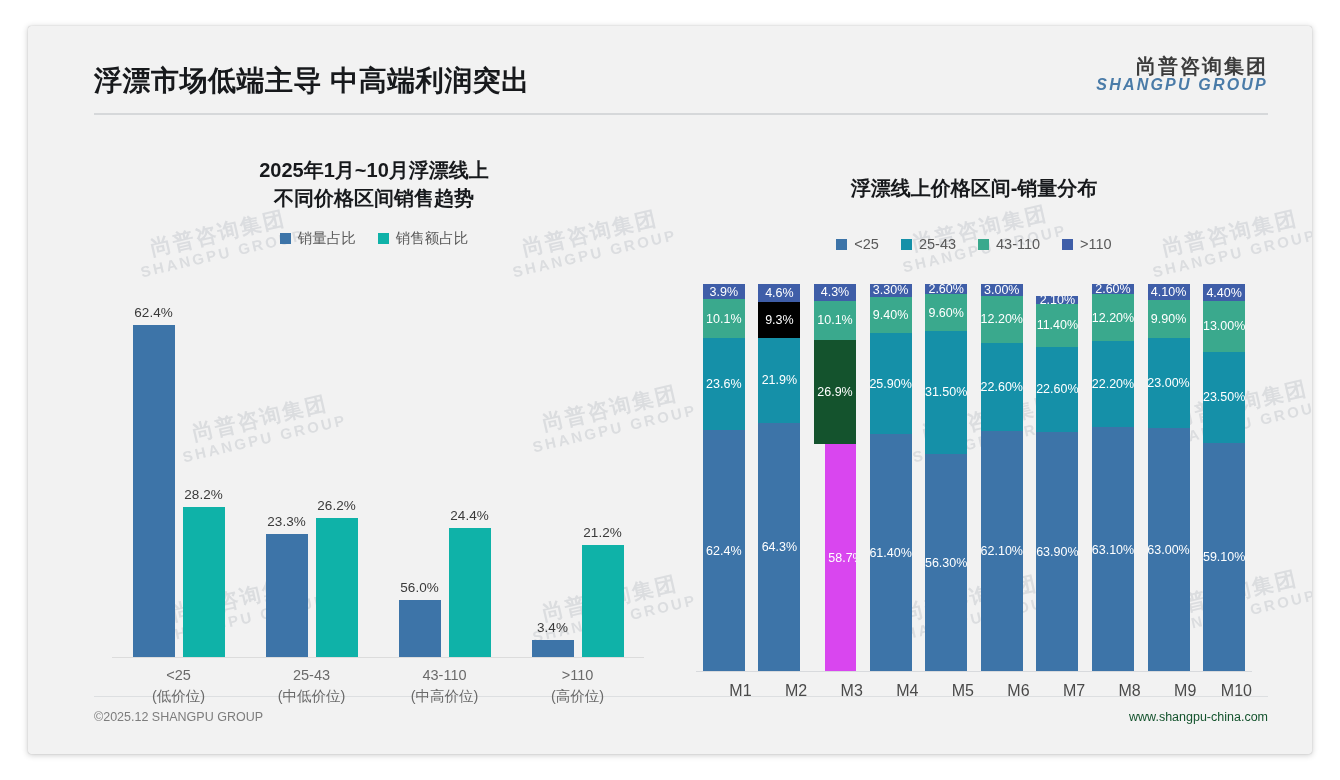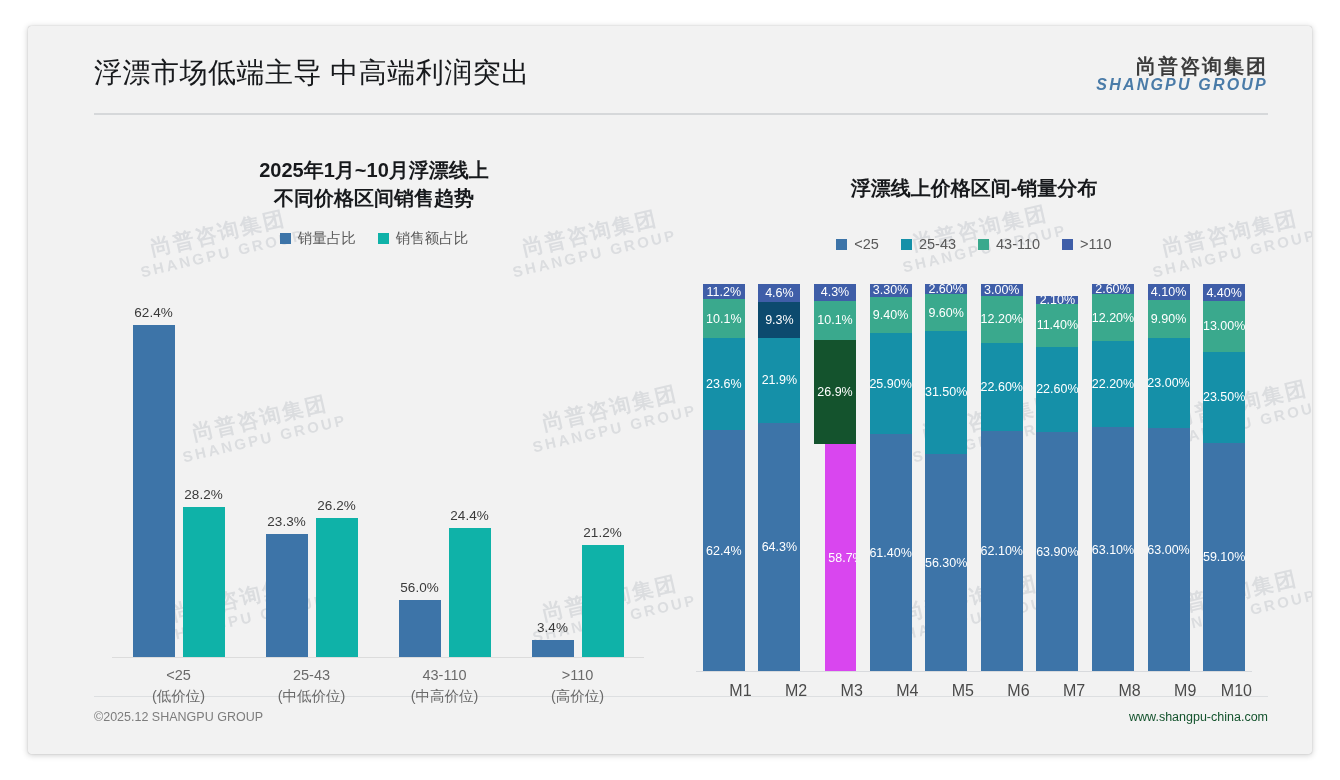--- a/index.html
+++ b/index.html
@@ -20,22 +20,22 @@
     overflow: hidden;
   }
 
   
   .header {
     position: absolute; left: 0; top: 0;
     width: 100%; height: 93px;
   }
   .header-title {
     position: absolute;
-    left: 66px; top: 28px;
-    font-size: 28px; font-weight: normal;
+    left: 66px; top: 36px;
+    font-size: 28px; font-weight: bold;
     color: #17191c;
     letter-spacing: 0.5px;
     white-space: nowrap;
   }
   .logo {
     position: absolute;
     right: 44px; top: 30px;
     text-align: right;
     line-height: 1.05;
   }
@@ -345,39 +345,39 @@
           <span class="legend-swatch" style="background: rgb(63, 94, 168);"></span>
           <span class="legend-label">&gt;110</span>
         </div>
       </div>
     <div style="position:absolute; left:22px; right:22px; top:128px; bottom:0;">
       <div id="right-plot">
         <div class="stk-cols" id="right-cols">
             <div class="stk-col">
               <div class="stack">
                 <div class="seg" style="background: rgb(63, 94, 168); height: 3.9%;">
-                  <div class="seg-label">11.2%</div>
+                  <div class="seg-label">3.9%</div>
                 </div>
                 <div class="seg" style="background: rgb(58, 169, 141); height: 10.1%;">
                   <div class="seg-label">10.1%</div>
                 </div>
                 <div class="seg" style="background: rgb(21, 144, 168); height: 23.6%;">
                   <div class="seg-label">23.6%</div>
                 </div>
                 <div class="seg" style="background: rgb(61, 116, 168); height: 62.4%;">
                   <div class="seg-label">62.4%</div>
                 </div>
               </div>
             </div>
             <div class="stk-col">
               <div class="stack">
                 <div class="seg" style="background: rgb(63, 94, 168); height: 4.6%;">
                   <div class="seg-label">4.6%</div>
                 </div>
-                <div class="seg" style="background: #0c4a6e; height: 9.3%;">
+                <div class="seg" style="background: #000000; height: 9.3%;">
                   <div class="seg-label">9.3%</div>
                 </div>
                 <div class="seg" style="background: rgb(21, 144, 168); height: 21.9%;">
                   <div class="seg-label">21.9%</div>
                 </div>
                 <div class="seg" style="background: rgb(61, 116, 168); height: 64.3%;">
                   <div class="seg-label">64.3%</div>
                 </div>
               </div>
             </div>

